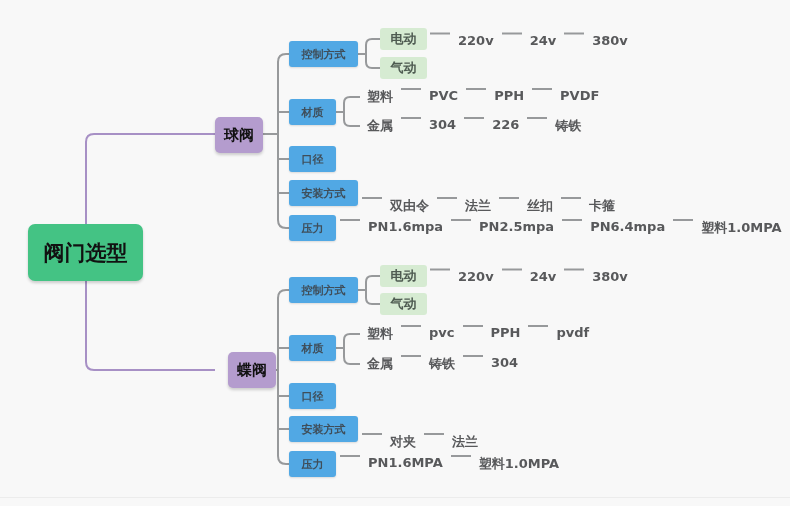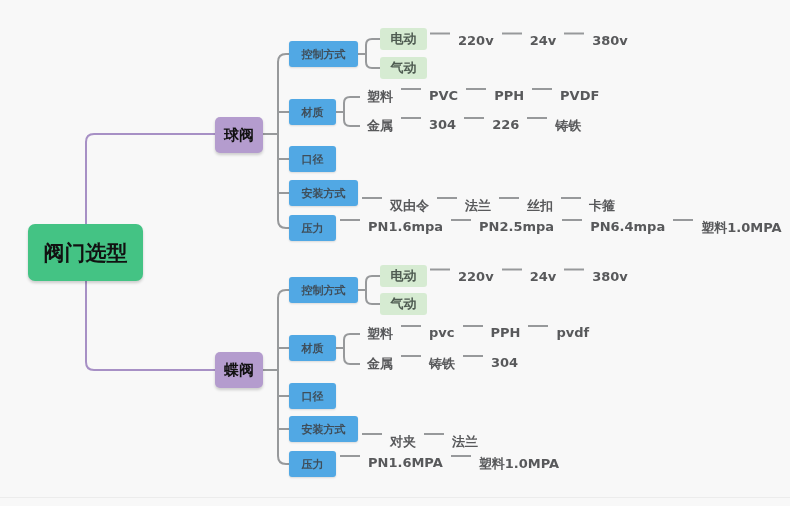--- a/index.html
+++ b/index.html
@@ -70,21 +70,21 @@
     <path class="stroke-gray" d="M336 112 L344 112 M360 97 L350 97 Q344 97 344 103 L344 120 Q344 126 350 126 L360 126"></path>
 
     <path class="stroke-gray" d="M263 370 L278 370 M289 290 L286 290 Q278 290 278 298 L278 456 Q278 464 286 464 L289 464 M278 348 L289 348 M278 396 L289 396 M278 429 L289 429"></path>
     <path class="stroke-gray" d="M358 290 L366 290 M380 276 L372 276 Q366 276 366 282 L366 298 Q366 304 372 304 L380 304"></path>
     <path class="stroke-gray" d="M336 348 L344 348 M360 334 L350 334 Q344 334 344 340 L344 357 Q344 364 350 364 L360 364"></path>
   </svg>
   <div class="bottom-line"></div>
 
 <div class="node node-branch" style="left: 215px; top: 117px; width: 48px; height: 36px;">球阀</div>
     <div class="node node-root" style="left: 28px; top: 224px; width: 115px; height: 57px;">阀门选型</div>
-    <div class="node node-branch" style="left: 215px; top: 352px; width: 48px; height: 36px; font-family: Liberation Mono, monospace;">蝶阀</div>
+    <div class="node node-branch" style="left: 228px; top: 352px; width: 48px; height: 36px; font-family: Liberation Mono, monospace;">蝶阀</div>
     <div class="node node-category" style="left: 289px; top: 41px; width: 69px; height: 26px;">控制方式</div>
     <div class="node node-category" style="left: 289px; top: 99px; width: 47px; height: 26px;">材质</div>
     <div class="node node-category" style="left: 289px; top: 146px; width: 47px; height: 26px;">口径</div>
     <div class="node node-category" style="left: 289px; top: 180px; width: 69px; height: 26px;">安装方式</div>
     <div class="node node-category" style="left: 289px; top: 215px; width: 47px; height: 26px;">压力</div>
     <div class="node node-option" style="left: 380px; top: 28px; width: 47px; height: 22px;">电动</div>
     <div class="node node-option" style="left: 380px; top: 57px; width: 47px; height: 22px;">气动</div>
     <div class="node node-category" style="left: 289px; top: 277px; width: 69px; height: 26px;">控制方式</div>
     <div class="node node-category" style="left: 289px; top: 335px; width: 47px; height: 26px;">材质</div>
     <div class="node node-category" style="left: 289px; top: 383px; width: 47px; height: 26px;">口径</div>

